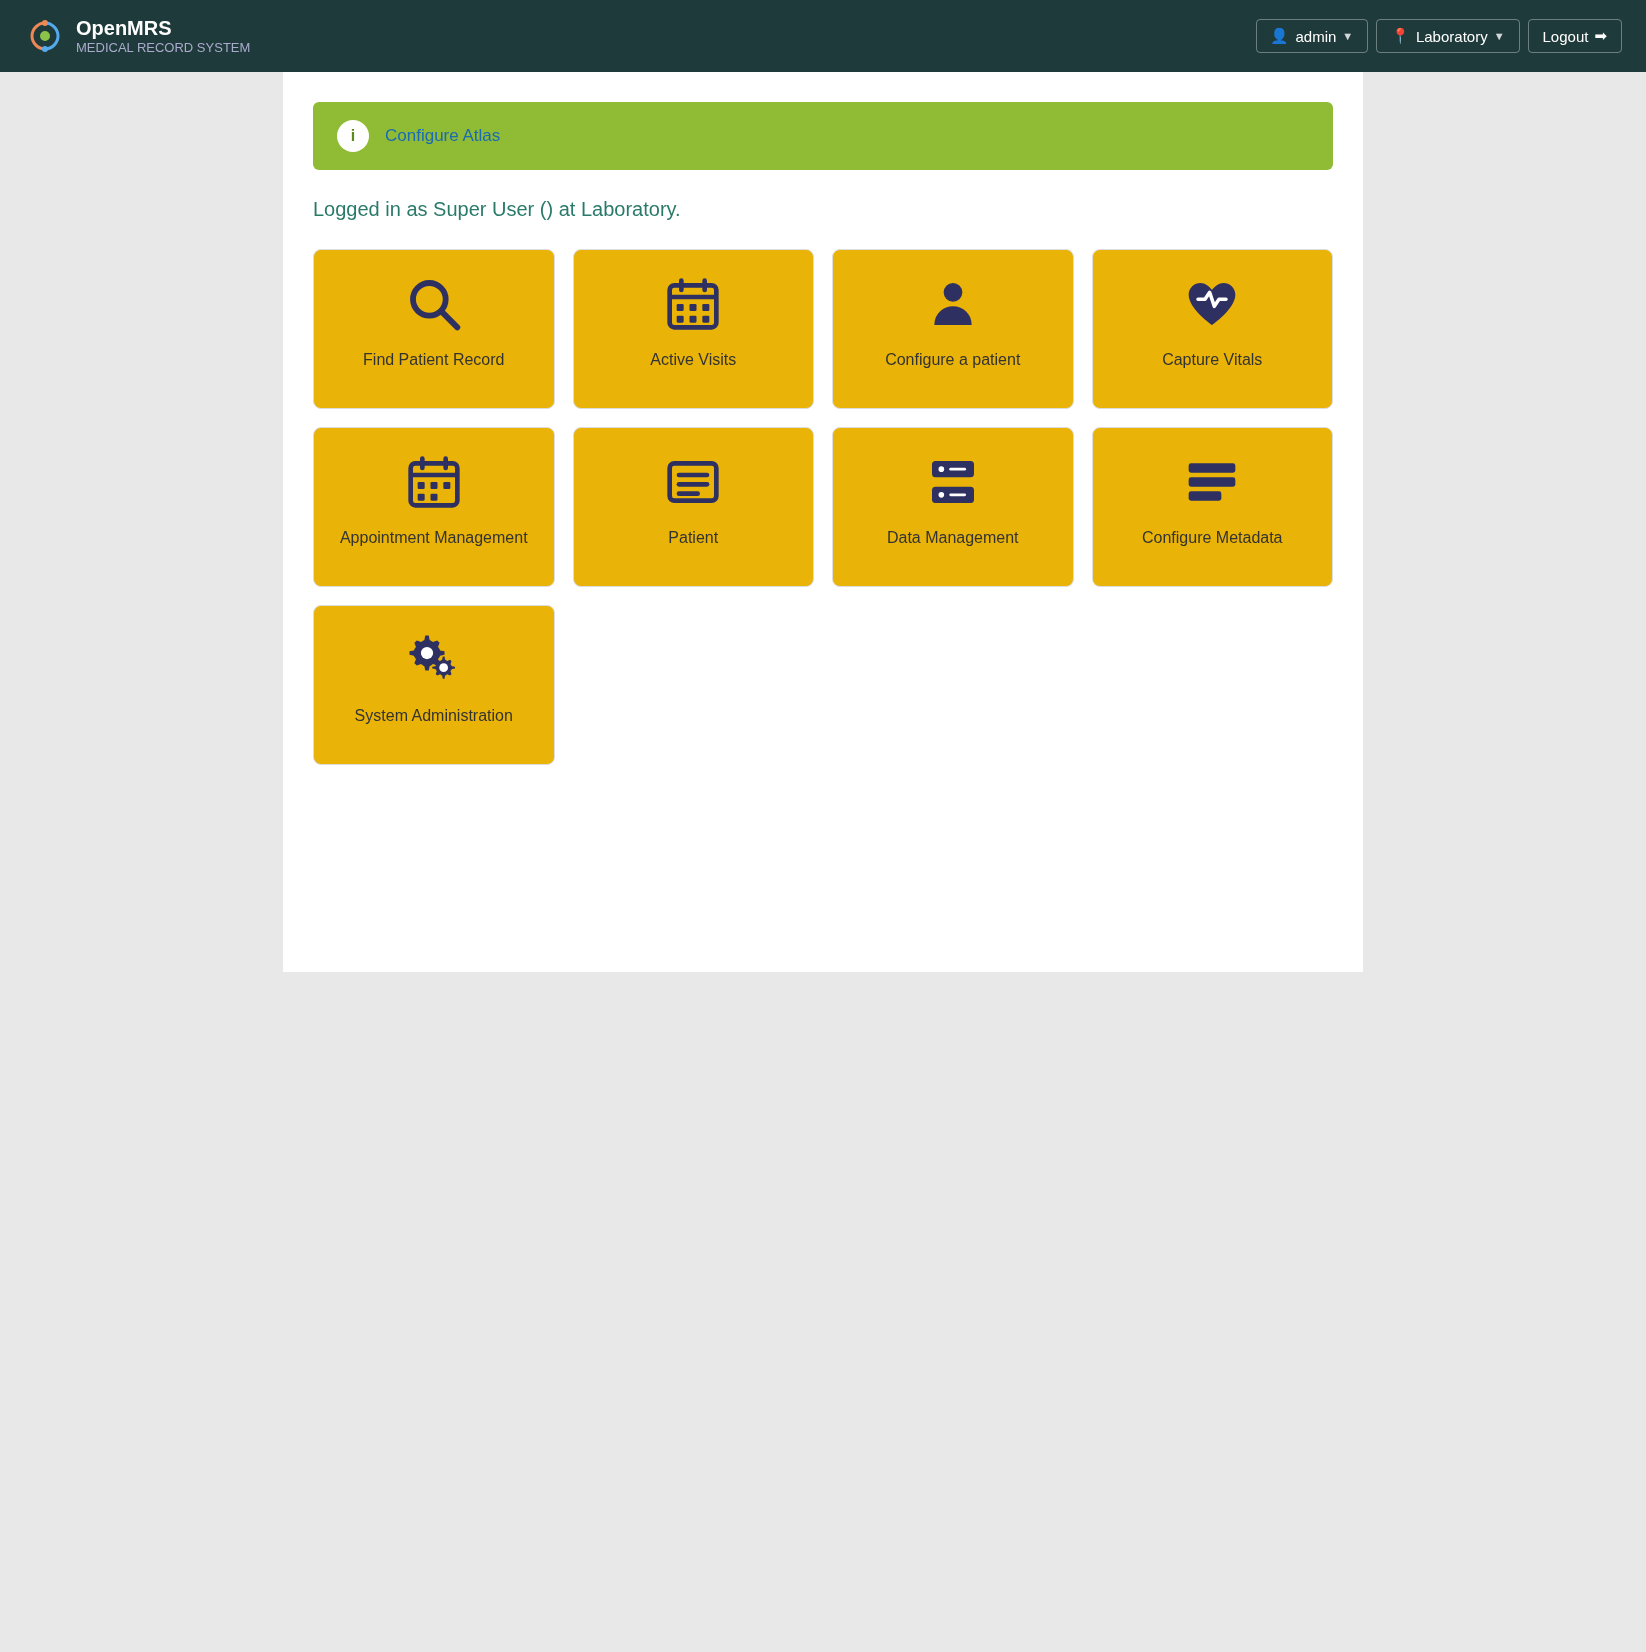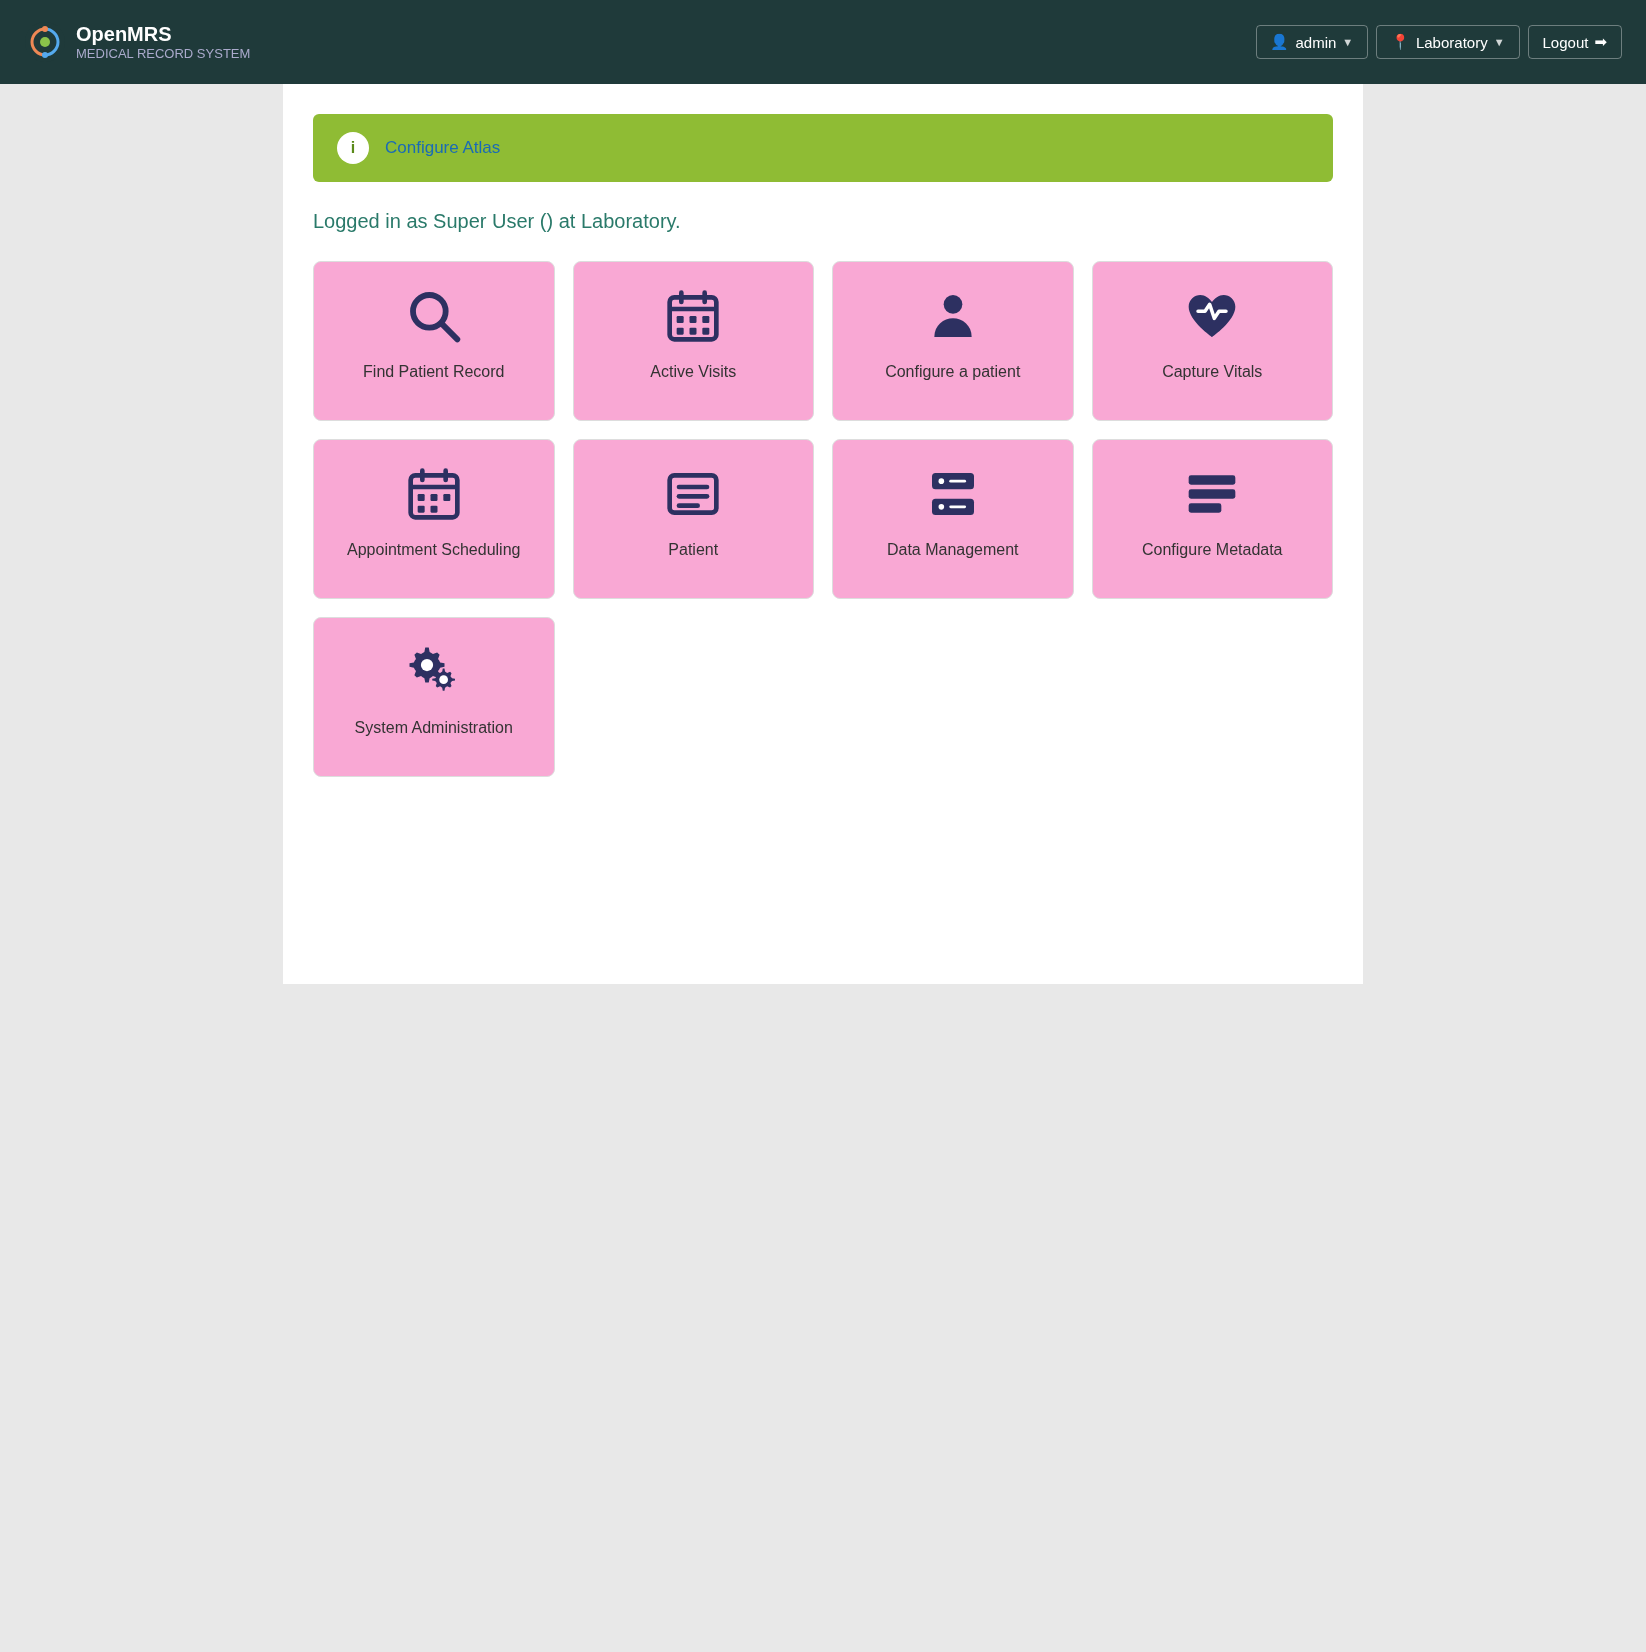--- a/index.html
+++ b/index.html
@@ -5,21 +5,21 @@
     * { box-sizing: border-box; margin: 0; padding: 0; }
     body {
       font-family: 'Segoe UI', Arial, sans-serif;
       background: #e8e8e8;
       min-height: 1652px;
     }
 
     
     .header {
       background: #1f3a3a;
-      height: 84px;
+      height: 72px;
       display: flex;
       align-items: center;
       padding: 0 24px;
       justify-content: space-between;
     }
     .header-left {
       display: flex;
       align-items: center;
       gap: 10px;
     }
@@ -108,21 +108,21 @@
     }
 
     
     .grid {
       display: grid;
       grid-template-columns: repeat(4, 1fr);
       gap: 18px;
     }
 
     .card {
-      background: #f9a8d4;
+      background: #eab308;
       border-radius: 8px;
       border: 1px solid #ddd;
       display: flex;
       flex-direction: column;
       align-items: center;
       justify-content: center;
       padding: 13px 16px 24px 16px;
       cursor: pointer;
       min-height: 160px;
       transition: background 0.15s;
@@ -238,21 +238,21 @@
     <rect x="2" y="4" width="20" height="18" rx="2" stroke="#2d3061" stroke-width="2" fill="none"></rect>
     <line x1="2" y1="9" x2="22" y2="9" stroke="#2d3061" stroke-width="2"></line>
     <line x1="7" y1="2" x2="7" y2="6" stroke="#2d3061" stroke-width="2" stroke-linecap="round"></line>
     <line x1="17" y1="2" x2="17" y2="6" stroke="#2d3061" stroke-width="2" stroke-linecap="round"></line>
     <rect x="5" y="12" width="3" height="3" rx="0.5" fill="#2d3061"></rect>
     <rect x="10.5" y="12" width="3" height="3" rx="0.5" fill="#2d3061"></rect>
     <rect x="16" y="12" width="3" height="3" rx="0.5" fill="#2d3061"></rect>
     <rect x="5" y="17" width="3" height="3" rx="0.5" fill="#2d3061"></rect>
     <rect x="10.5" y="17" width="3" height="3" rx="0.5" fill="#2d3061"></rect>
   </svg></div>
-        <div class="card-label">Appointment Scheduling</div>
+        <div class="card-label">Appointment Management</div>
       </div>
       <div class="card">
         <div><svg class="card-svg" viewBox="0 0 24 24" xmlns="http://www.w3.org/2000/svg">
     <rect x="2" y="4" width="20" height="16" rx="2" stroke="#2d3061" stroke-width="2" fill="none"></rect>
     <line x1="6" y1="9" x2="18" y2="9" stroke="#2d3061" stroke-width="2" stroke-linecap="round"></line>
     <line x1="6" y1="13" x2="18" y2="13" stroke="#2d3061" stroke-width="2" stroke-linecap="round"></line>
     <line x1="6" y1="17" x2="14" y2="17" stroke="#2d3061" stroke-width="2" stroke-linecap="round"></line>
   </svg></div>
         <div class="card-label">Patient</div>
       </div>

